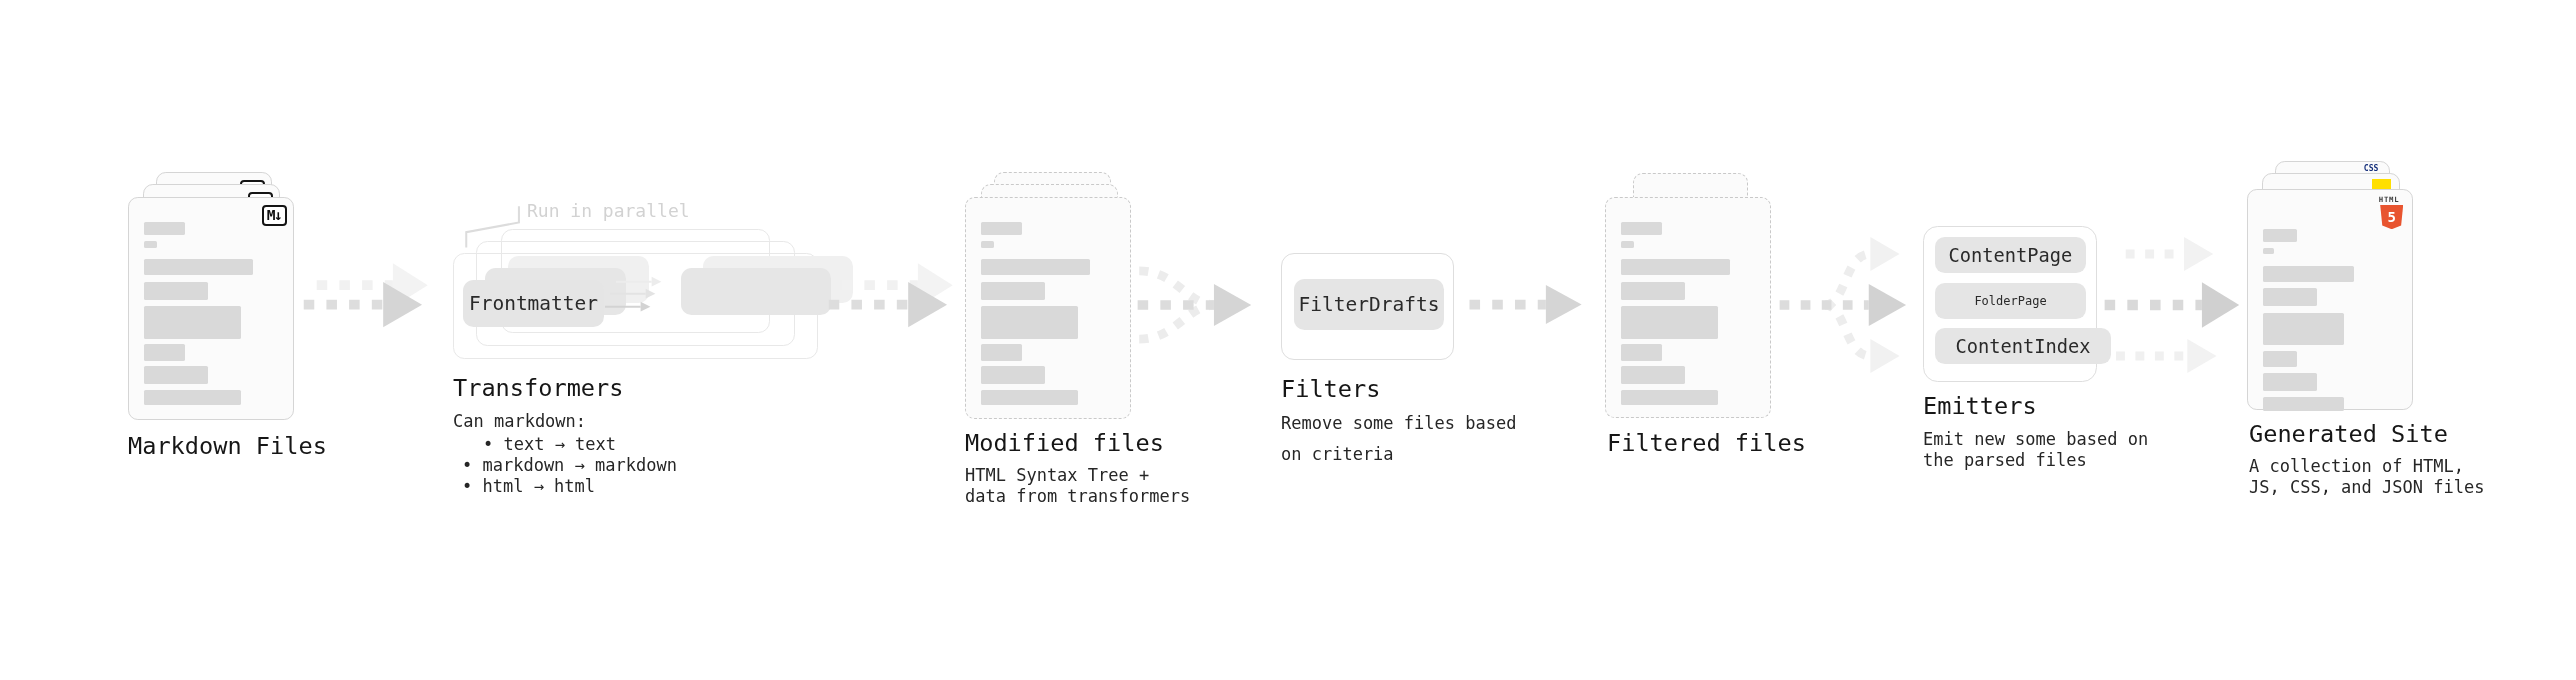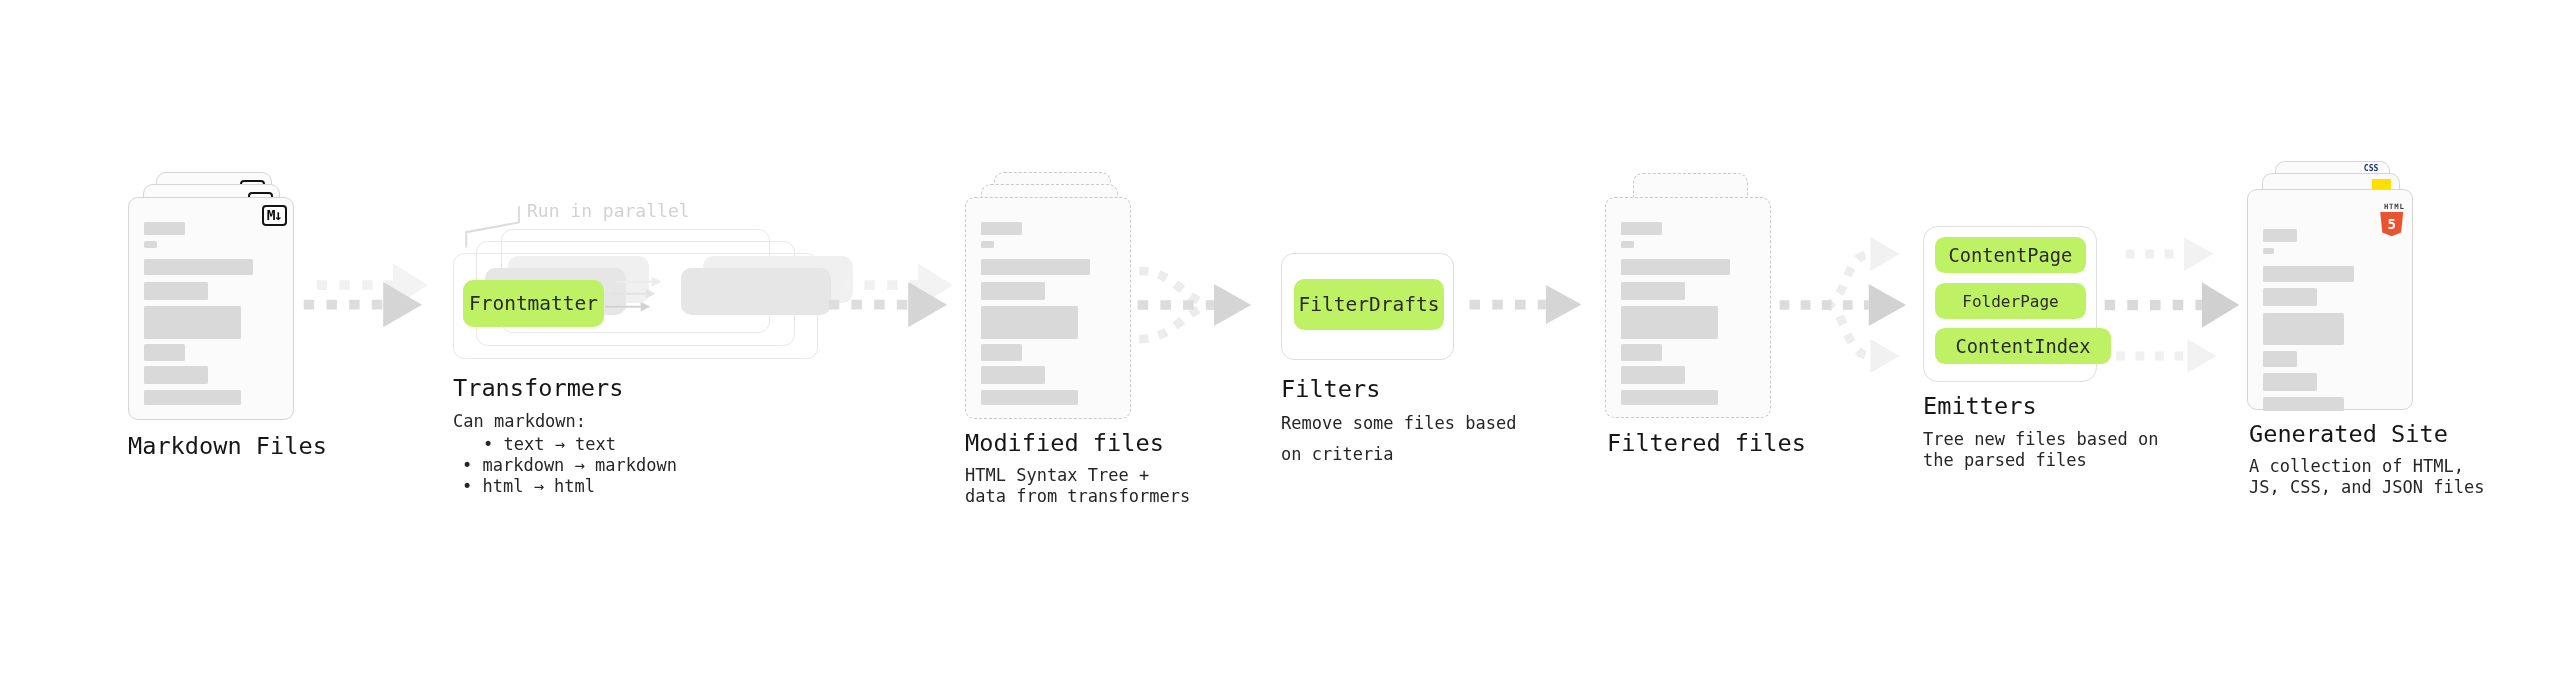--- a/index.html
+++ b/index.html
@@ -12,36 +12,36 @@
 
   .doc-lines{position:absolute;left:14.6px;right:14.6px;top:24.4px;}
   .doc-line{background:#d9d9d9;border-radius:1.6px;}
 
   .md-icon{position:absolute;top:6.5px;right:6.5px;border:2.4px solid #141414;border-radius:4.1px;
            background:#ffffff;color:#101010;font-weight:bold;font-size:14.6px;line-height:1;
            padding:1.6px 3.3px;letter-spacing:-1.6px;}
 
   .frame{position:absolute;border:1.6px solid #e8e8e8;border-radius:11.4px;background:transparent;box-sizing:border-box;}
 
-  .gray-box{position:absolute;background:#bef264;border-radius:10.6px;display:flex;align-items:center;
+  .gray-box{position:absolute;background:#e5e5e5;border-radius:10.6px;display:flex;align-items:center;
             justify-content:center;color:#2a2a2a;font-size:19.5px;white-space:nowrap;box-sizing:border-box;}
   .gray-box.echo1{background:#e6e6e6;}
   .gray-box.echo2{background:#f0f0f0;}
 
   .stage-title{position:absolute;font-size:23.6px;color:#161616;white-space:nowrap;}
   .caption{position:absolute;font-size:17px;color:#262626;white-space:nowrap;}
   .annotation{position:absolute;font-size:18px;color:#d2d2d2;white-space:nowrap;}
 
   .abs{position:absolute;}
 
   .css-badge{position:absolute;top:2.4px;right:8.1px;text-align:center;line-height:1;}
   .css-badge .t{font-size:8.1px;font-weight:bold;color:#17317c;letter-spacing:0;}
   .css-badge .bar{width:19.5px;height:3.3px;background:#2f6df6;margin-top:0.8px;}
   .js-badge{position:absolute;top:4.9px;right:8.1px;width:18.7px;height:10.6px;background:#ffdf00;}
-  .html5{position:absolute;top:13px;right:7.3px;width:26px;text-align:right;line-height:1;}
+  .html5{position:absolute;top:6px;right:7.3px;width:26px;text-align:left;line-height:1;}
   .html5 .word{font-size:7.3px;font-weight:bold;color:#3c3c3c;letter-spacing:0.8px;}
   .html5 .shield{width:23px;height:24.4px;margin:1.6px auto 0;background:#e8542f;
                  clip-path:polygon(0 0,100% 0,91% 85%,50% 100%,9% 85%);
                  color:#ffffff;font-weight:bold;font-size:14px;display:flex;align-items:center;justify-content:center;}
 </style>
 </head>
 <body>
 
 <div class="canvas">
 
@@ -170,24 +170,24 @@
     <path d="M58,85 C84,85 82,22 114,22" fill="none" stroke="#ededed" stroke-width="11" stroke-dasharray="11 13"></path>
     <polygon points="114,1 114,43 150,22" fill="#f1f1f1"></polygon>
     <path d="M58,85 C84,85 82,148 114,148" fill="none" stroke="#ededed" stroke-width="11" stroke-dasharray="11 13"></path>
     <polygon points="114,127 114,169 150,148" fill="#f1f1f1"></polygon>
     <line x1="2" y1="85" x2="112" y2="85" stroke="#dcdcdc" stroke-width="12" stroke-dasharray="12 14"></line>
     <polygon points="112,59 112,111 158,85" fill="#d2d2d2"></polygon>
   </svg>
 
   <div class="frame" style="left:1923px;top:226px;width:174px;height:156px;border-color:#dedede;border-radius:14.6px;background:#ffffff;"></div>
   <div class="gray-box" style="left:1935px;top:237px;width:151px;height:36px;font-size:18.7px;border-radius:9.8px;">ContentPage</div>
-  <div class="gray-box" style="left:1935px;top:283px;width:151px;height:36px;font-size:16px;border-radius:9.8px;">FolderPage</div>
+  <div class="gray-box" style="left:1935px;top:283px;width:151px;height:36px;font-size:12px;border-radius:9.8px;">FolderPage</div>
   <div class="gray-box" style="left:1935px;top:328px;width:176px;height:36px;font-size:18.7px;border-radius:9.8px;">ContentIndex</div>
   <div class="stage-title" style="left:1923px;top:392px;">Emitters</div>
-  <div class="caption" style="left:1923px;top:429px;">Tree new files based on</div>
+  <div class="caption" style="left:1923px;top:429px;">Emit new some based on</div>
   <div class="caption" style="left:1923px;top:450px;">the parsed files</div>
 
   <svg class="abs" style="left:2103px;top:236px;" width="150" height="138" viewBox="0 0 185 170">
     <line x1="28" y1="22" x2="100" y2="22" stroke="#f0f0f0" stroke-width="11" stroke-dasharray="11 13"></line>
     <polygon points="100,1 100,43 136,22" fill="#f2f2f2"></polygon>
     <line x1="2" y1="85" x2="122" y2="85" stroke="#d9d9d9" stroke-width="13" stroke-dasharray="13 15"></line>
     <polygon points="122,57 122,113 168,85" fill="#d0d0d0"></polygon>
     <line x1="16" y1="148" x2="104" y2="148" stroke="#f0f0f0" stroke-width="11" stroke-dasharray="11 13"></line>
     <polygon points="104,127 104,169 140,148" fill="#f2f2f2"></polygon>
   </svg>

